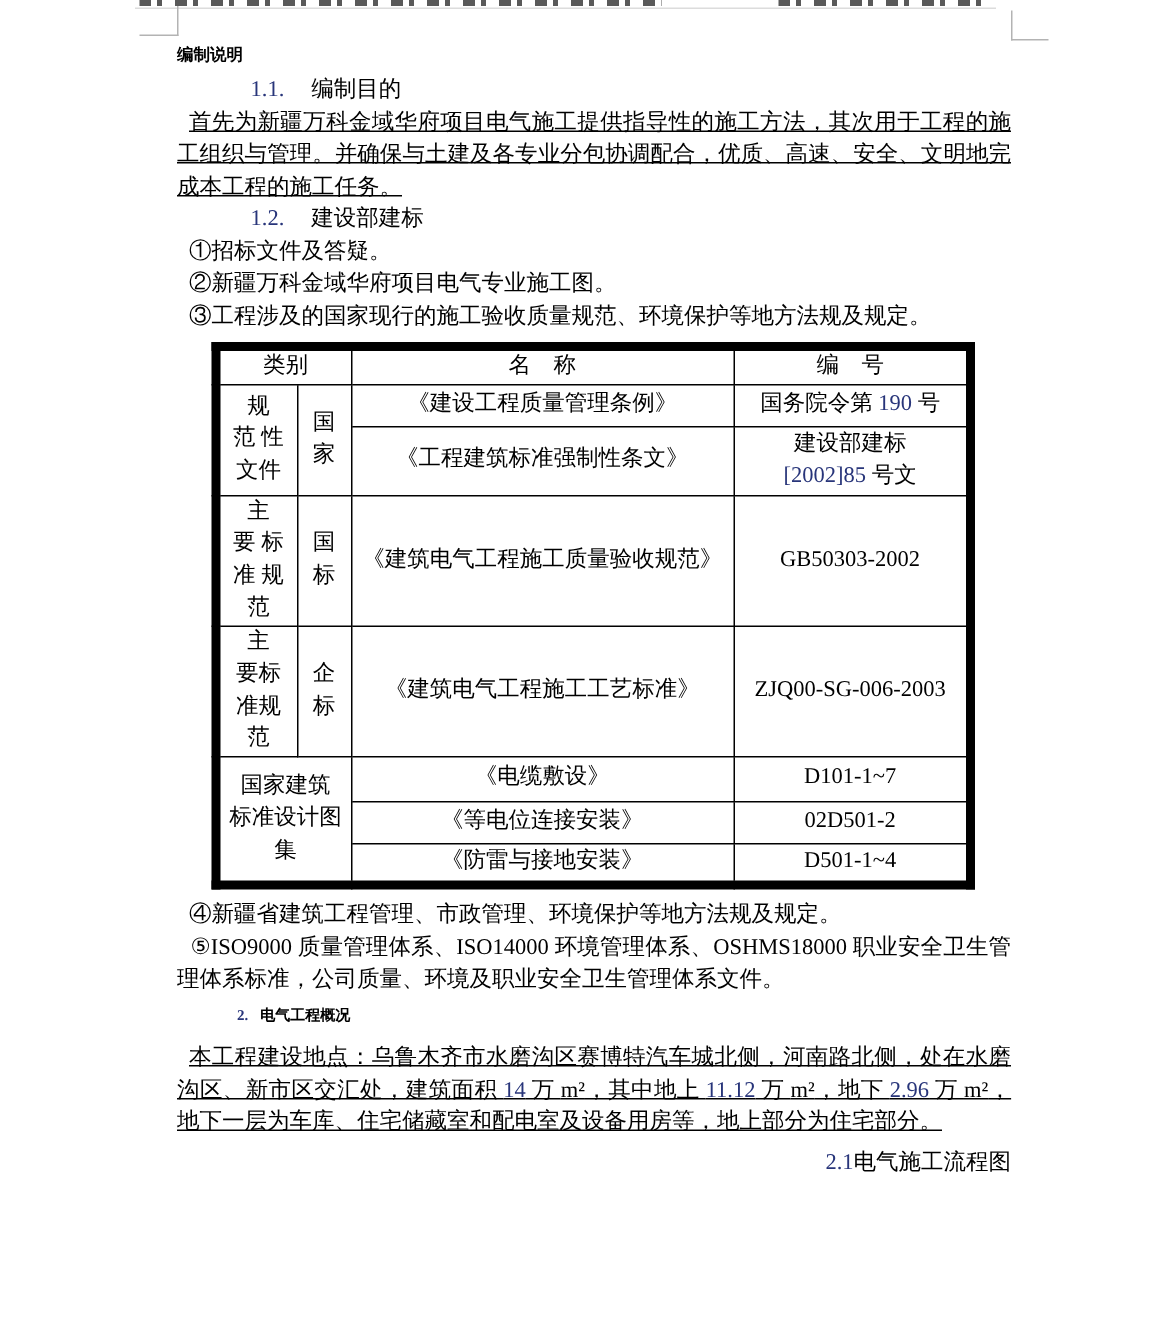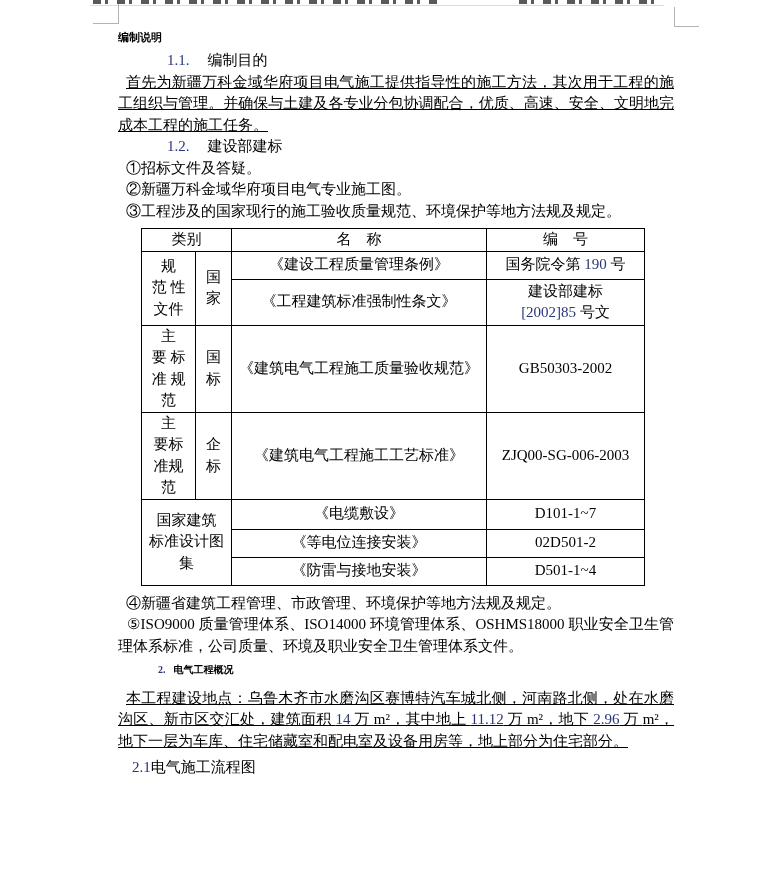--- a/index.html
+++ b/index.html
@@ -19,35 +19,35 @@
     border-right:1px solid #b3b3b3;border-bottom:1px solid #b3b3b3;}
   .mark.tr{left:674px;top:7px;width:24px;height:19px;
     border-left:1px solid #b3b3b3;border-bottom:1px solid #b3b3b3;}
 
   .doc{position:absolute;left:0;top:0;width:780px;box-sizing:border-box;
        padding:26px 106px 0 118px;font-size:15px;line-height:21.5px;text-align:justify;}
 
   .title{font-size:11px;font-weight:bold;line-height:23px;margin:0 0 1px 0;text-align:left;}
   .h-num-1{padding-left:49px;text-align:left;}
   .h-sec-2{padding-left:40px;font-weight:bold;font-size:10px;text-align:left;margin-top:2px;}
-  .h-sub-21{padding-left:14px;text-align:left;margin-top:5px;}
+  .h-sub-21{padding-left:14px;text-align:right;margin-top:5px;}
   .para{text-indent:8px;margin:0;text-decoration:underline;}
   .list-item{padding-left:8px;text-align:left;}
   .wrap-item{text-indent:9px;}
   .gap-before{margin-top:7px;}
 
   .seg-num{color:#28357a;font-family:"Liberation Serif","DejaVu Serif",serif;}
   .seg-lat{font-family:"Liberation Serif","DejaVu Serif",serif;}
   .seg-gap{margin-right:18px;}
   .seg-gap-sm{margin-right:8px;}
   .seg-b{font-weight:bold;}
 
   
   table.std{border-collapse:collapse;table-layout:fixed;margin:6px 0 0 23px;
-    width:409px;border:1px solid #000000;}
+    width:409px;border:6px solid #000000;}
   table.std td,table.std th{border:1px solid #000;padding:0 2px;font-weight:normal;
     font-size:15px;line-height:21.5px;text-align:center;vertical-align:middle;overflow:hidden;}
   .pre{white-space:pre-line;}
   .cell-left{text-align:left;padding-left:8px;}
   .col-cat1{width:54px;}.col-cat2{width:36px;}.col-name{width:255px;}.col-code{width:158px;}
   tr.h-head{height:22px;}tr.h-r1a{height:28px;}tr.h-r1b{height:46px;}
   tr.h-g2{height:85px;}tr.h-g3{height:82px;}
   tr.h-g4a{height:30px;}tr.h-g4b{height:28px;}tr.h-g4c{height:28px;}
 </style>
 </head>

